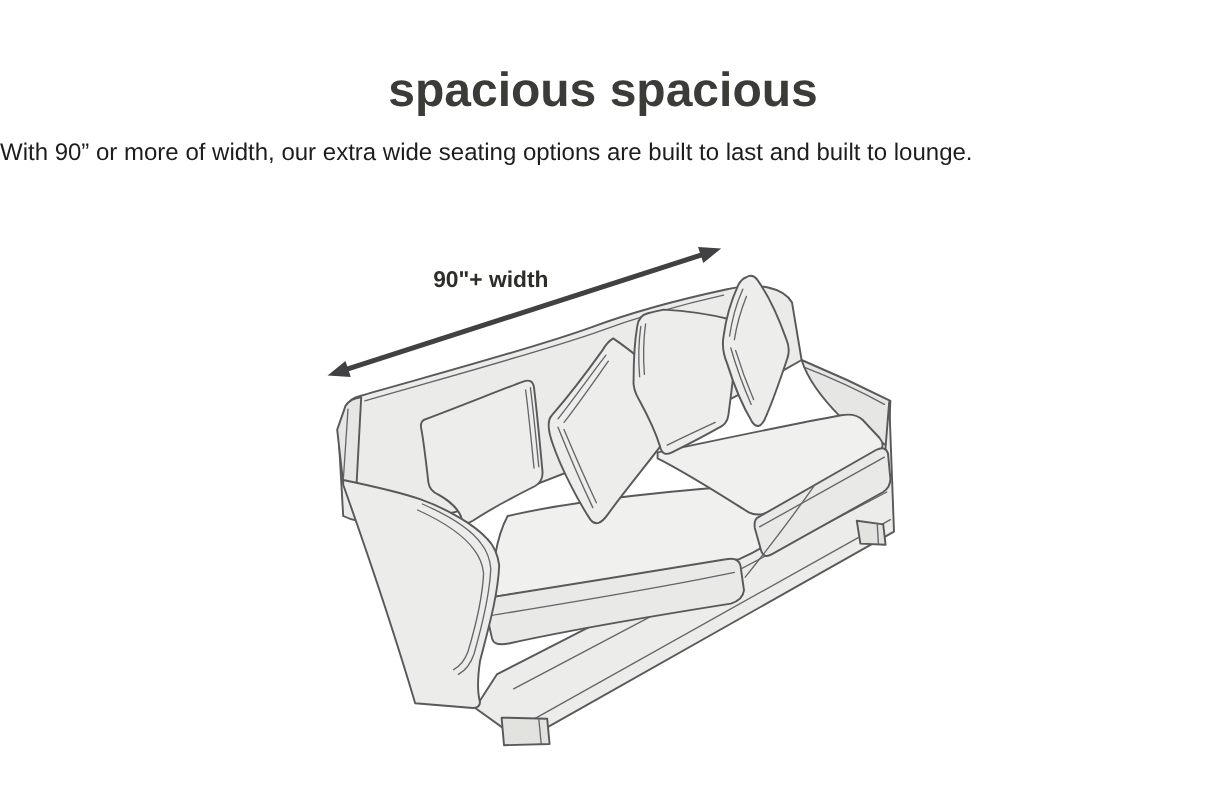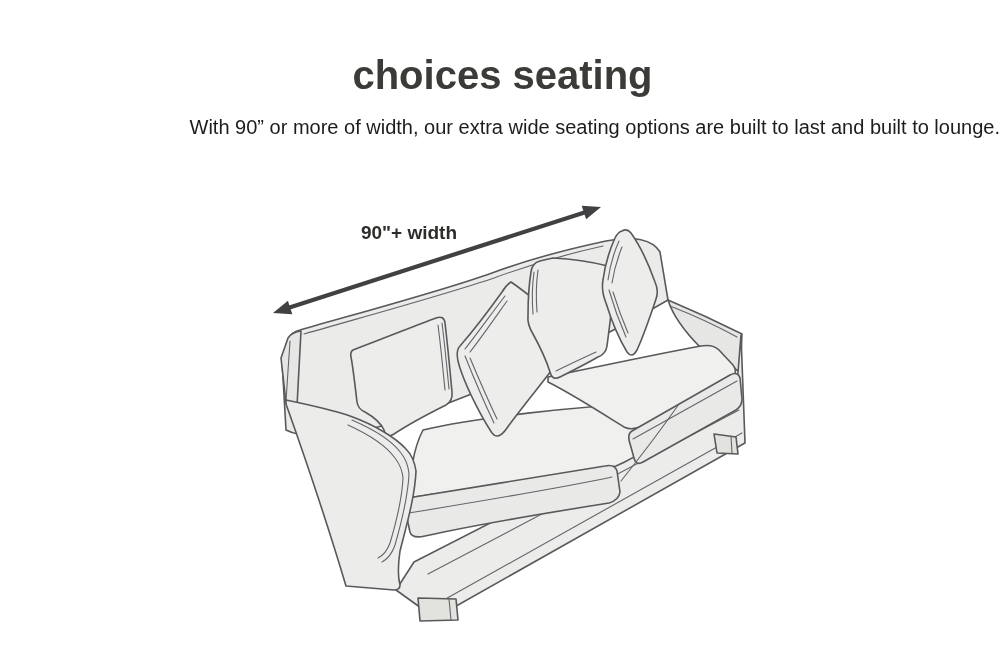--- a/index.html
+++ b/index.html
@@ -7,35 +7,35 @@
     position:relative;width:1005px;height:671px;background:#ffffff;overflow:hidden;
     font-family:"Liberation Sans", sans-serif;
   }
   .title{
     position:absolute;top:52px;left:0;width:1005px;margin:0;
     text-align:center;font-size:40px;line-height:46px;font-weight:bold;
     color:#3b3b38;letter-spacing:0px;
   }
   .desc{
     position:absolute;top:114px;left:0;width:1000px;margin:0;
-    text-align:right;font-size:20px;line-height:27px;font-weight:400;
+    text-align:left;font-size:20px;line-height:27px;font-weight:400;
     color:#1d1d1d;
   }
   .desc .line{display:block;}
   svg.diagram{position:absolute;left:0;top:0;width:1005px;height:671px;}
   .outline{stroke:#59595c;stroke-width:1.6;stroke-linejoin:round;stroke-linecap:round;}
   .thin{stroke:#64646a;stroke-width:1.1;fill:none;stroke-linecap:round;}
   .dim-label{font-family:"Liberation Sans",sans-serif;font-size:19px;font-weight:bold;fill:#2d2d2a;}
 </style>
 </head>
 <body>
 
 <div class="canvas">
 
-  <h1 class="title">choices seating</h1>
+  <h1 class="title">spacious spacious</h1>
 
   <p class="desc">
     <span class="line">With 90” or more of width, our extra wide seating options are built to last and built to lounge.</span>
   </p>
 
   <svg class="diagram" viewBox="0 0 1005 671">
 
     <g>
       <line x1="288" y1="308" x2="586" y2="212" stroke="#414043" stroke-width="4.2"></line>
       <polygon points="273,313 292.3,314.2 287.9,300.8" fill="#414043"></polygon>

